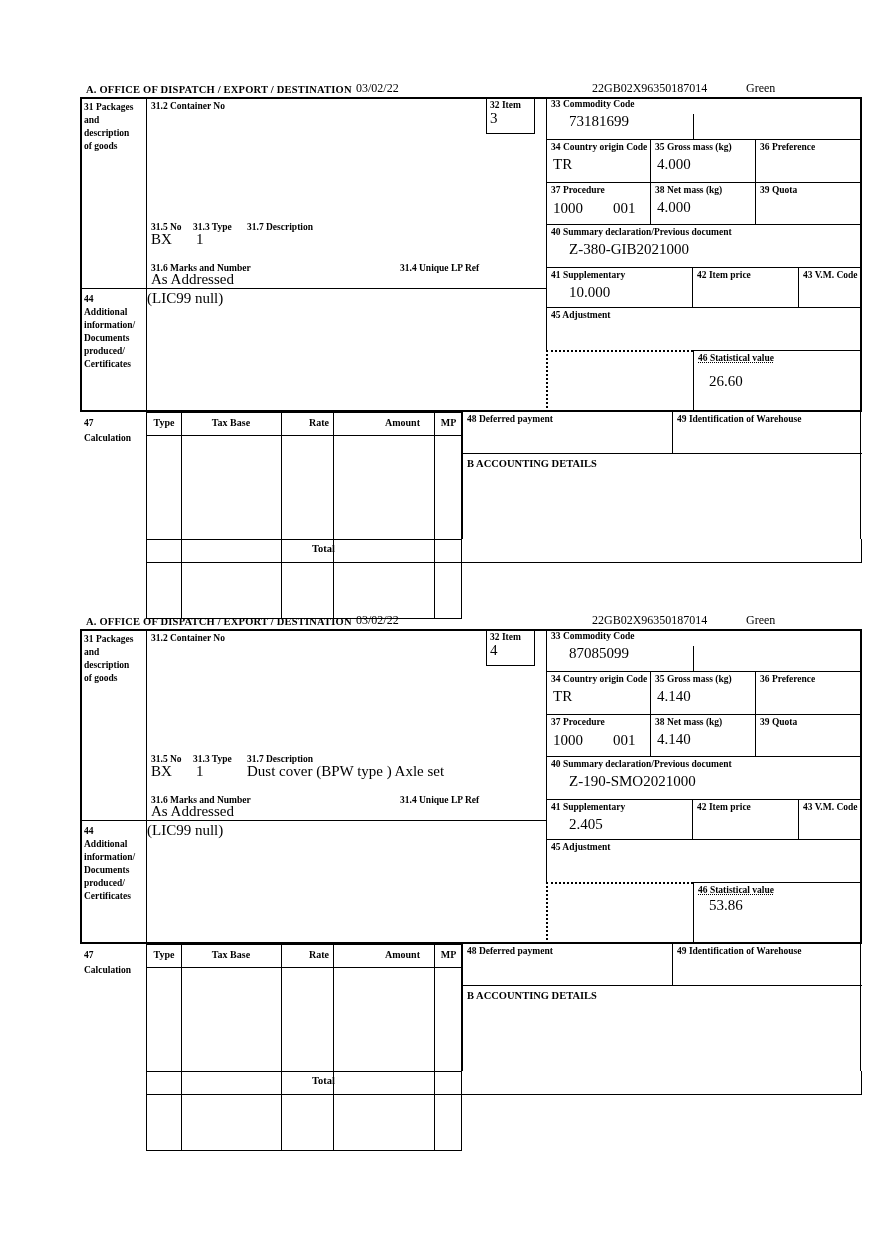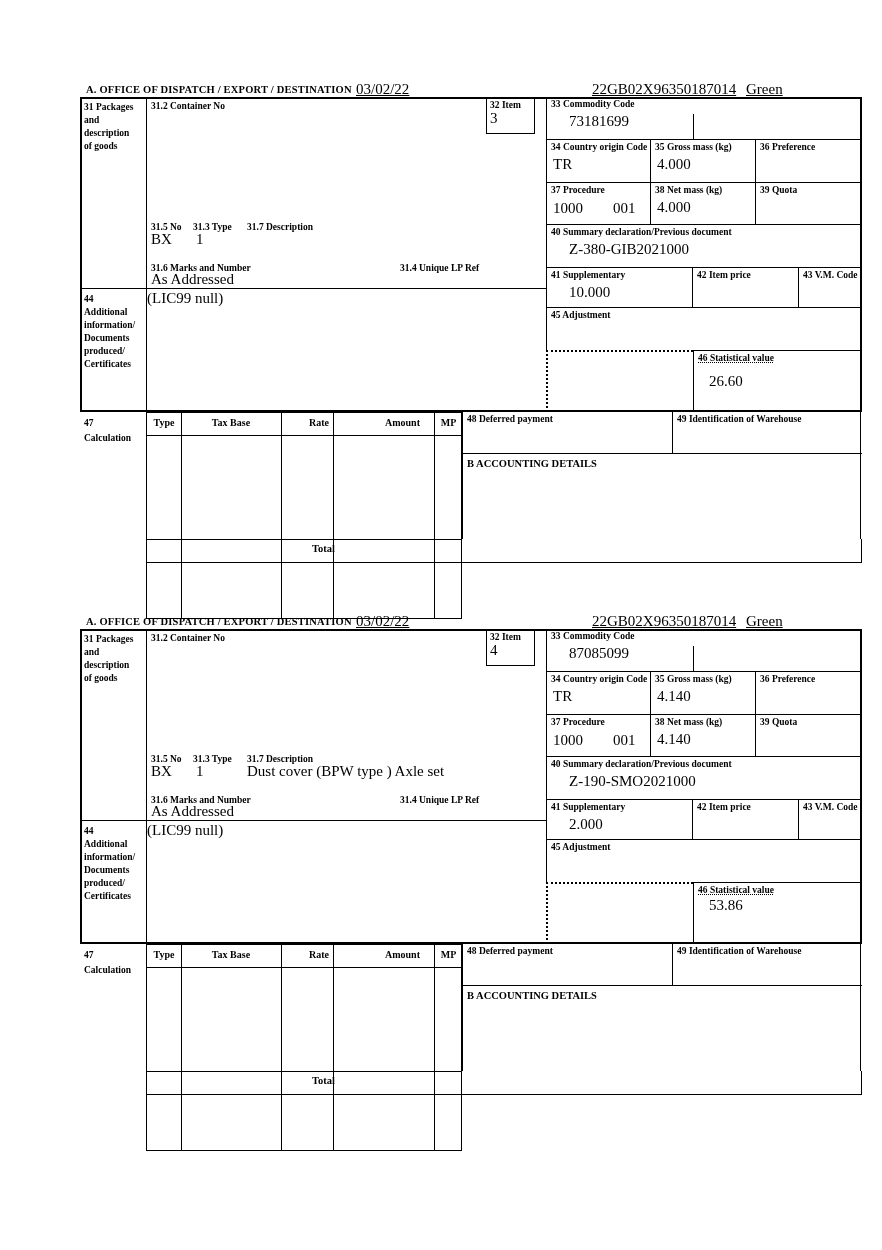--- a/index.html
+++ b/index.html
@@ -3,21 +3,21 @@
 <meta charset="utf-8">
 <style>
   html,body{margin:0;padding:0;background:#fff;}
   #page{position:relative;width:882px;height:1250px;background:#fff;overflow:hidden;
         font-family:"Liberation Serif","DejaVu Serif",serif;color:#000;}
   .block{position:absolute;left:0;width:882px;height:505px;}
   .abs{position:absolute;box-sizing:border-box;}
   .lbl{font-weight:bold;font-size:9.5px;line-height:11px;white-space:pre-line;}
   .val{font-size:15px;line-height:17px;white-space:pre;}
   .hdr{font-weight:bold;font-size:10.5px;letter-spacing:.2px;}
-  .date{font-size:15px;text-decoration:underline;}
+  .date{font-size:12px;}
   .mainbox{border:2px solid #000;}
   .box{border:1.8px solid #000;}
   .cell{border-left:1.6px solid #000;border-bottom:1.6px solid #000;}
   .cell-open{border-left:1.6px solid #000;}
   .cell-tl{border-left:1.6px solid #000;border-top:1.6px solid #000;}
   .dotted{border-left:2px dotted #000;border-top:2px dotted #000;}
   .vline{width:0;border-left:1.8px solid #000;}
   .vline15{width:0;border-left:1.5px solid #000;}
   .hline{height:0;border-top:1.6px solid #000;}
   .pad{padding:2px 0 0 4px;}
@@ -222,21 +222,21 @@
       <div class="lbl pad">39 Quota</div>
     </div>
 
     <div class="abs cell" style="left:546px;top:145px;width:316px;height:43px">
       <div class="lbl pad">40 Summary declaration/Previous document</div>
       <div class="val" style="margin:3px 0 0 22px">Z-190-SMO2021000</div>
     </div>
 
     <div class="abs cell" style="left:546px;top:188px;width:146px;height:40px">
       <div class="lbl pad">41 Supplementary</div>
-      <div class="val" style="margin:3px 0 0 22px">2.000</div>
+      <div class="val" style="margin:3px 0 0 22px">2.405</div>
     </div>
     <div class="abs cell" style="left:692px;top:188px;width:106px;height:40px">
       <div class="lbl pad">42 Item price</div>
     </div>
     <div class="abs cell" style="left:798px;top:188px;width:64px;height:40px">
       <div class="lbl pad">43 V.M. Code</div>
     </div>
 
     <div class="abs cell-open" style="left:546px;top:228px;width:316px;height:42px">
       <div class="lbl pad">45 Adjustment</div>

